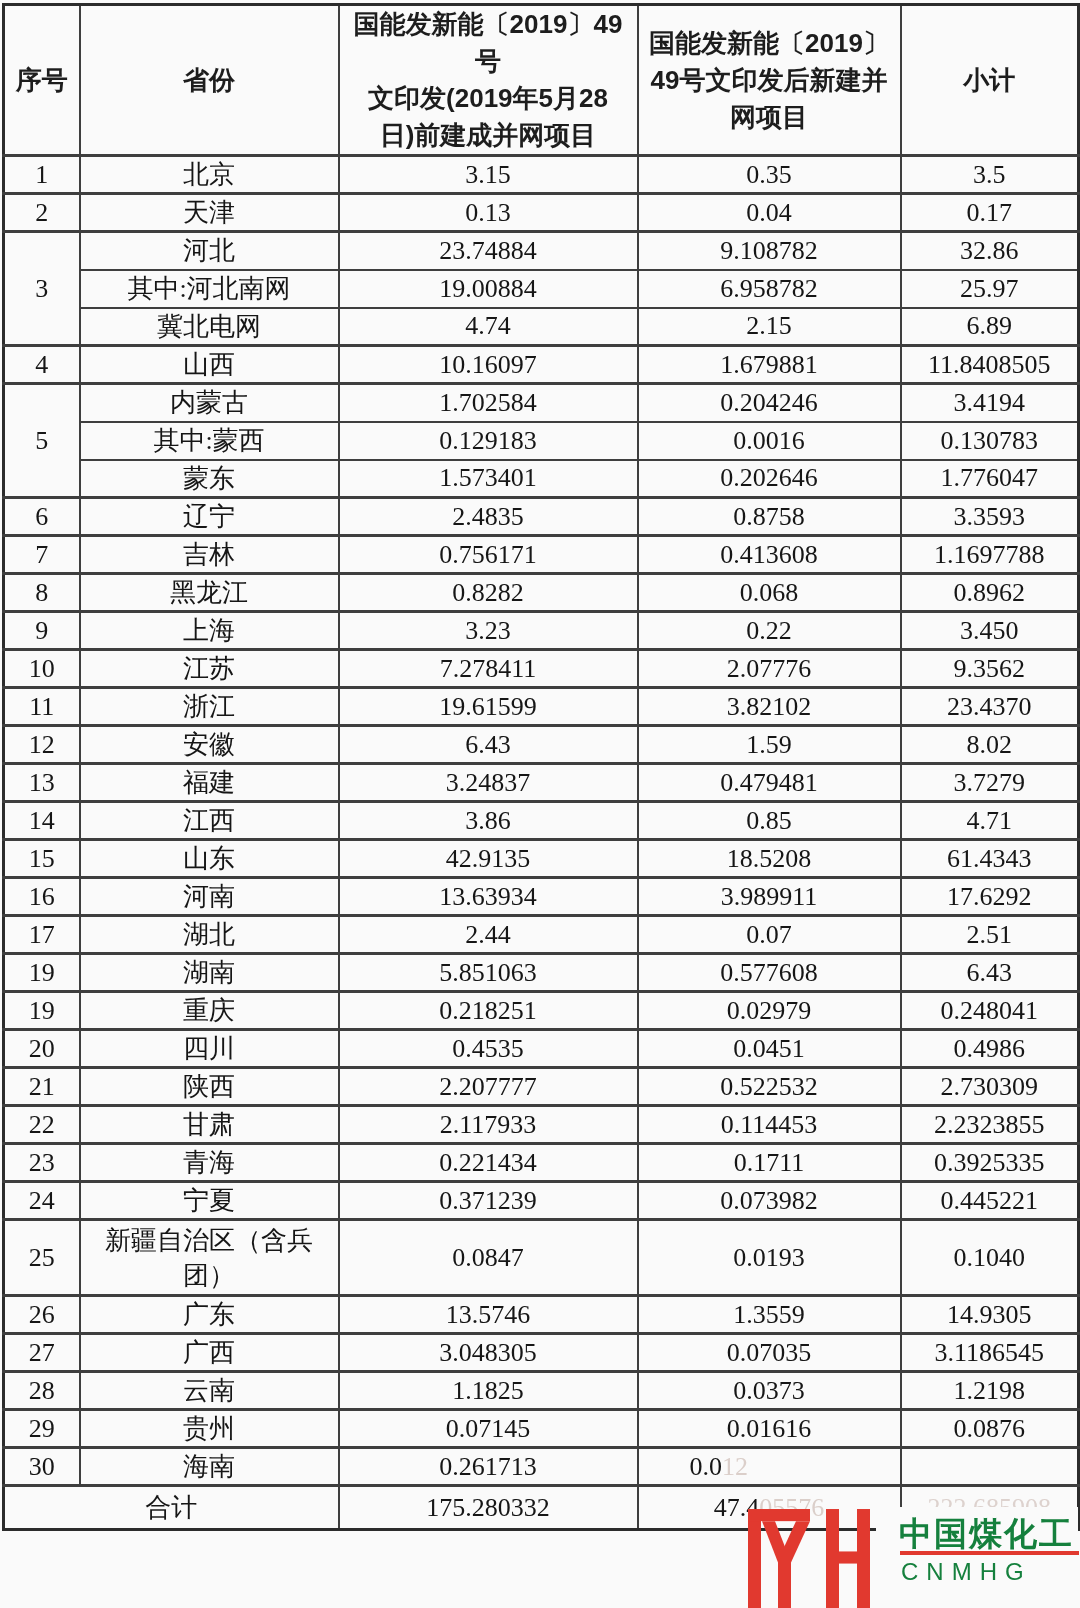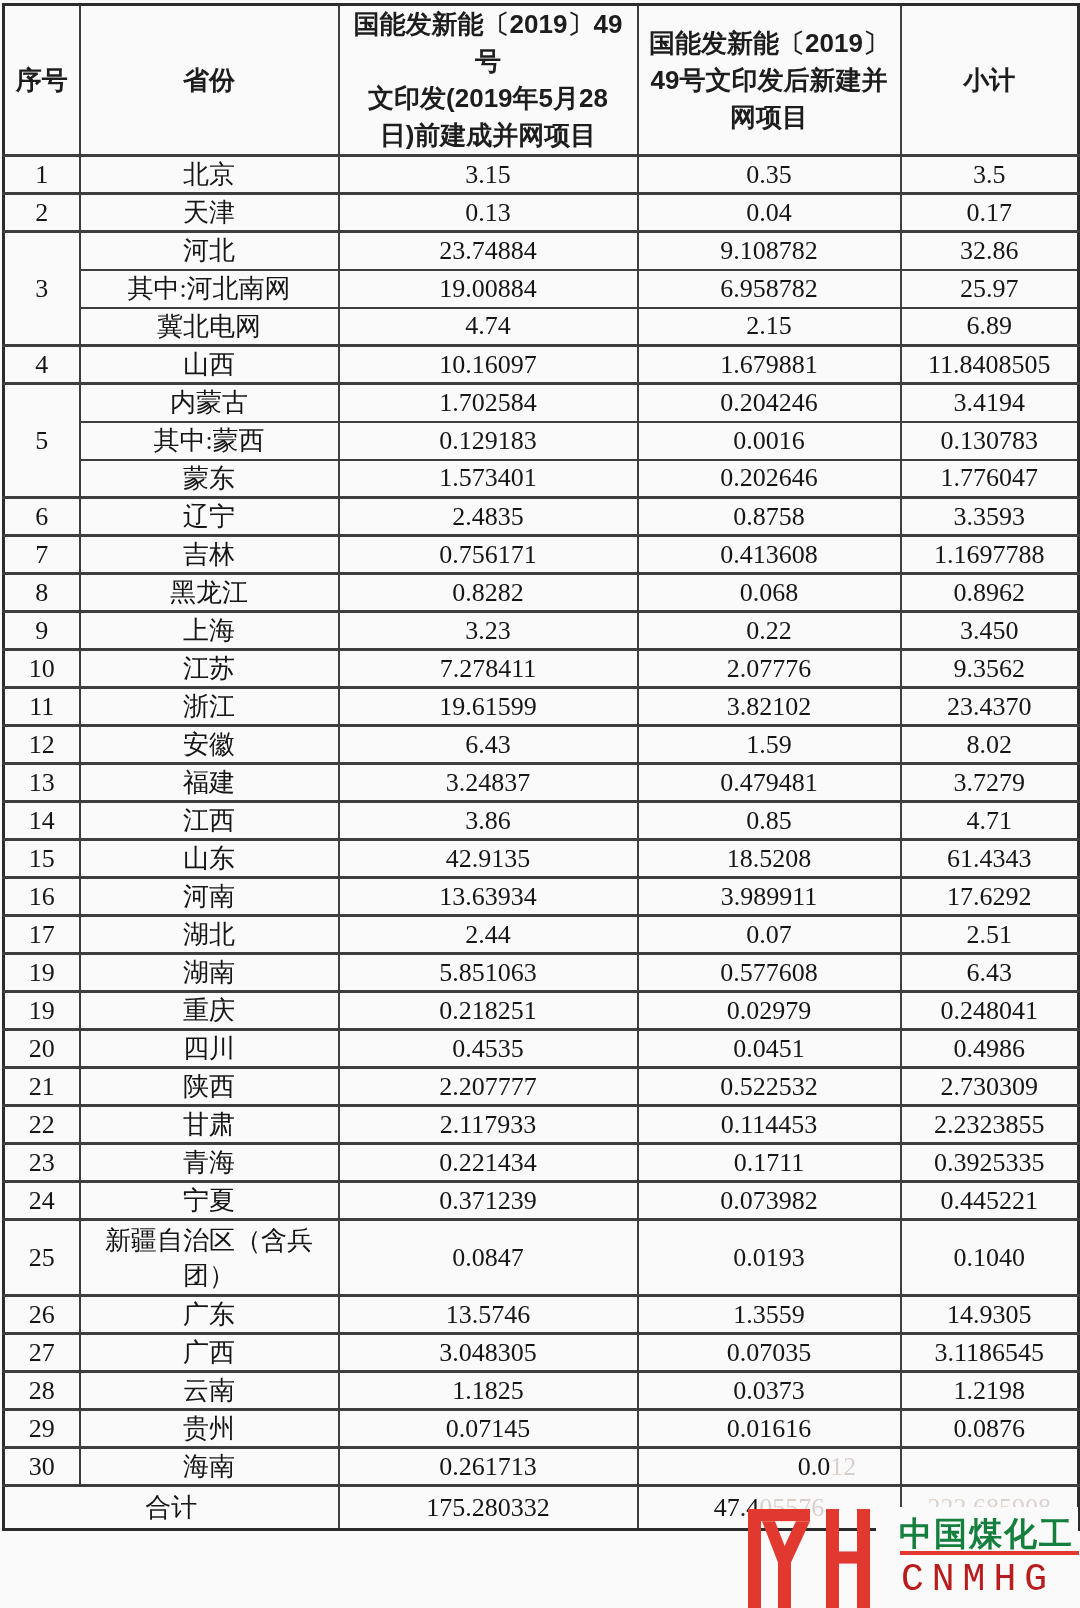--- a/index.html
+++ b/index.html
@@ -11,33 +11,33 @@
   th,td{border:2px solid #3e3e3e;text-align:center;vertical-align:middle;padding:0;overflow:hidden}
   thead tr{height:110px}
   th{font-family:"Liberation Sans","DejaVu Sans",sans-serif;font-weight:600;font-size:26px;
      line-height:37px;white-space:pre-line;border-bottom-width:3px;color:#1d1d1d;padding:0 6px}
   tbody tr{height:38px}
   tbody tr.tall{height:76px}
   tr.main td{border-top-width:3px}
   tr.total{height:44px}
   tr.total td{border-top-width:3px}
   td{font-size:26px}
-  td.cut{text-align:center;padding-left:116px}
+  td.cut{text-align:left;padding-left:51px}
   .ghost{color:#dbcfca}
   .ghost2{color:#ddd2ce}
   
   .wm-patch{position:absolute;left:876px;top:1507px;width:202px;height:35px;background:#fafafa}
   .wm-logo{position:absolute;left:748px;top:1507px;width:126px;height:101px}
   .wm-brand{position:absolute;left:899px;top:1512px;width:181px;white-space:nowrap;
             font-family:"Liberation Sans","DejaVu Sans",sans-serif;font-weight:600;
             font-size:33px;letter-spacing:2px;color:#15803d}
   .wm-line{position:absolute;left:900px;top:1551px;width:179px;height:4px;background:#e1392f}
   .wm-abbr{position:absolute;left:901px;top:1558px;white-space:nowrap;
-           font-family:Liberation Mono, monospace;font-weight:500;
-           font-size:38px;letter-spacing:8px;color:#b91c1c}
+           font-family:Liberation Sans, sans-serif;font-weight:500;
+           font-size:24px;letter-spacing:8px;color:#15803d}
 </style>
 </head>
 <body>
 
 <div class="page">
 
   <table class="cap">
     <colgroup>
       <col style="width:76px">
         <col style="width:259px">

